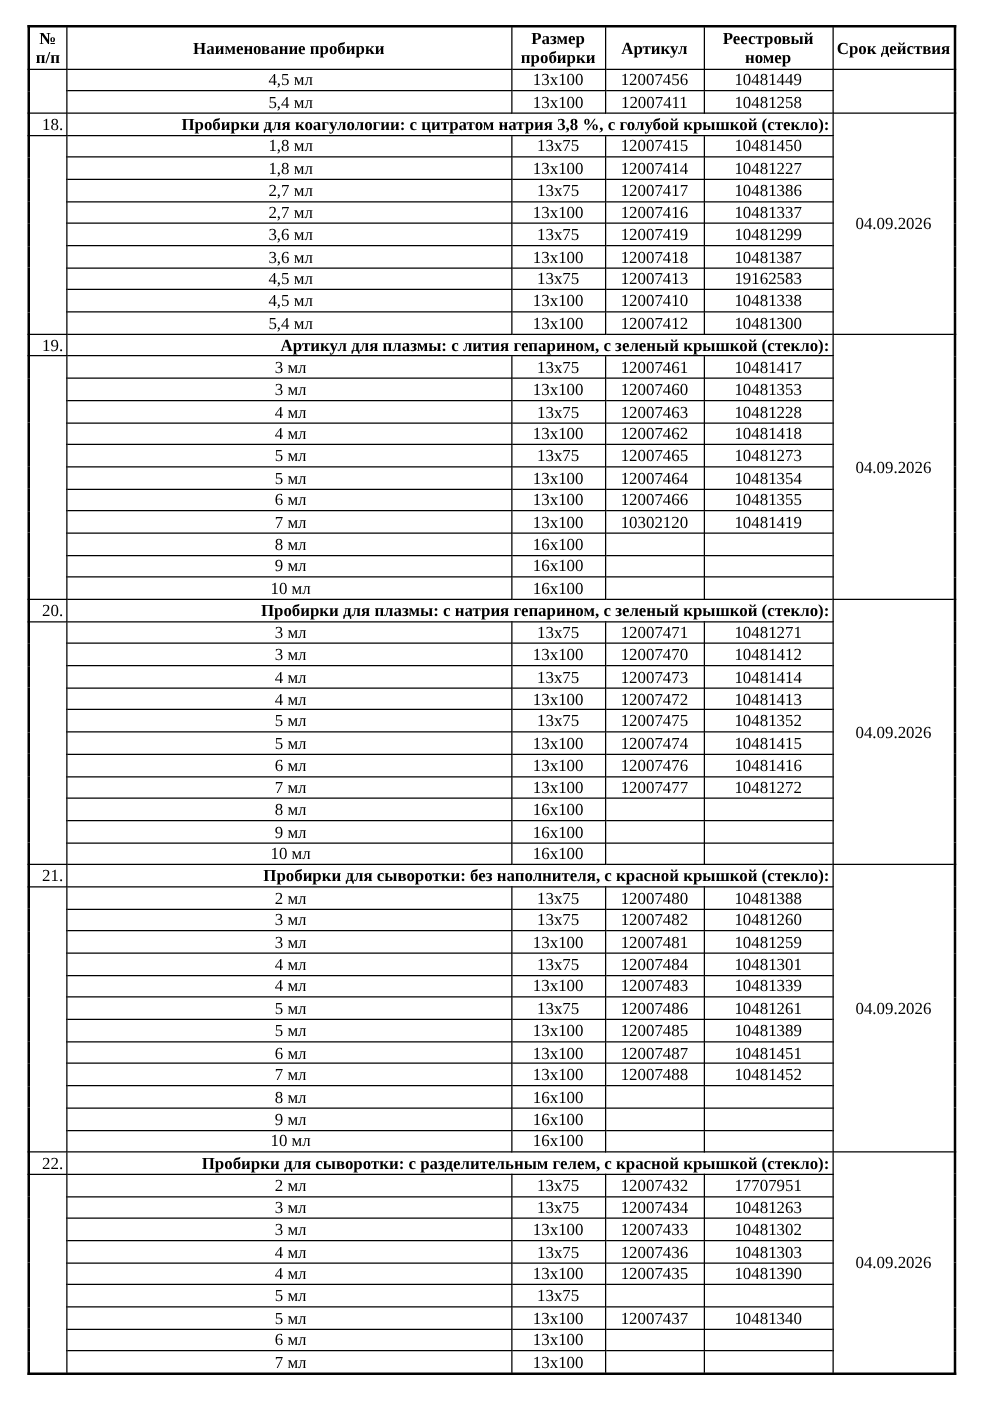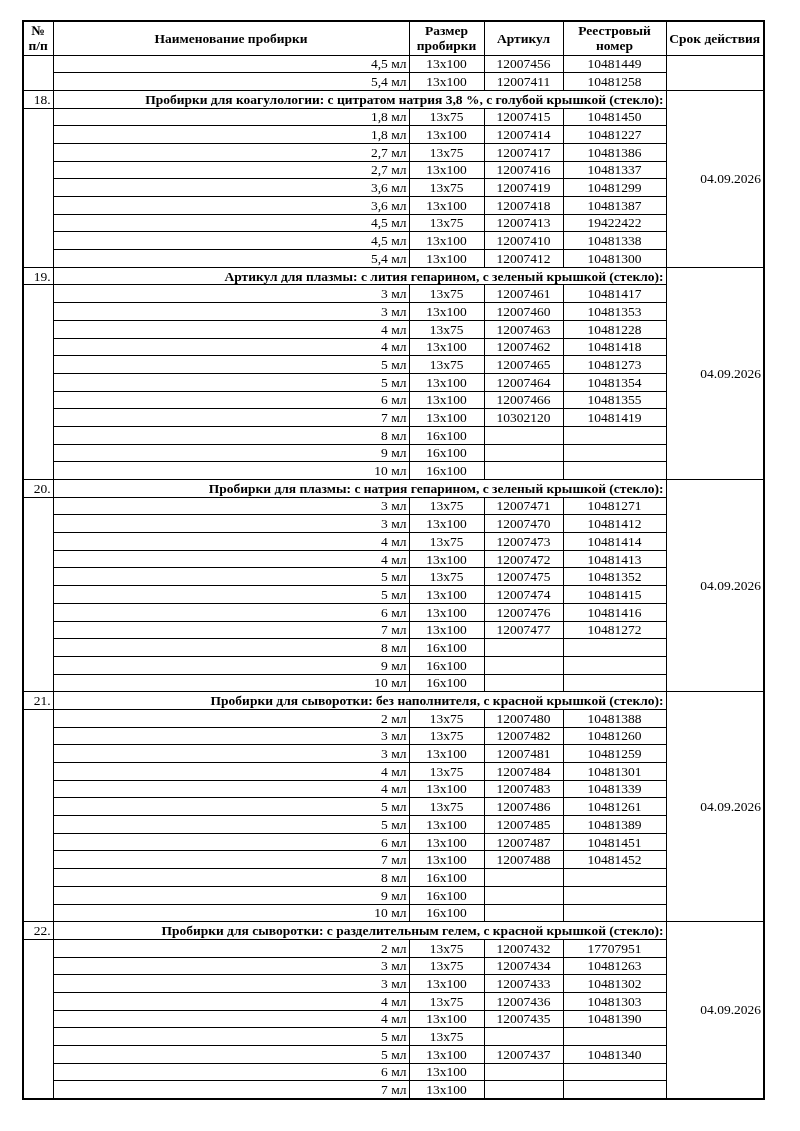--- a/index.html
+++ b/index.html
@@ -34,39 +34,39 @@
     box-sizing: border-box;
   }
   thead tr { height: 34px; }
   tbody tr { height: 17.7px; }
   th {
     font-weight: bold;
     text-align: center;
     padding: 1px 2px;
   }
   td.name-cell {
-    text-align: right;
+    text-align: center;
     padding-left: 5px;
     white-space: nowrap;
   }
   td.center {
     text-align: center;
     white-space: nowrap;
   }
   td.num-cell {
     text-align: right;
     padding-left: 3px;
   }
   td.section-title-cell {
     font-weight: bold;
     text-align: right;
     white-space: nowrap;
   }
   td.validity-cell {
-    text-align: right;
+    text-align: center;
     vertical-align: middle;
   }
 </style>
 </head>
 <body>
 
 <div id="page">
   <table class="doc-table">
     <colgroup>
       <col style="width:30px">
@@ -140,21 +140,21 @@
         <tr>
           <td class="name-cell">3,6 мл</td>
           <td class="center">13x100</td>
           <td class="center">12007418</td>
           <td class="center">10481387</td>
         </tr>
         <tr>
           <td class="name-cell">4,5 мл</td>
           <td class="center">13x75</td>
           <td class="center">12007413</td>
-          <td class="center">19422422</td>
+          <td class="center">19162583</td>
         </tr>
         <tr>
           <td class="name-cell">4,5 мл</td>
           <td class="center">13x100</td>
           <td class="center">12007410</td>
           <td class="center">10481338</td>
         </tr>
         <tr>
           <td class="name-cell">5,4 мл</td>
           <td class="center">13x100</td>

